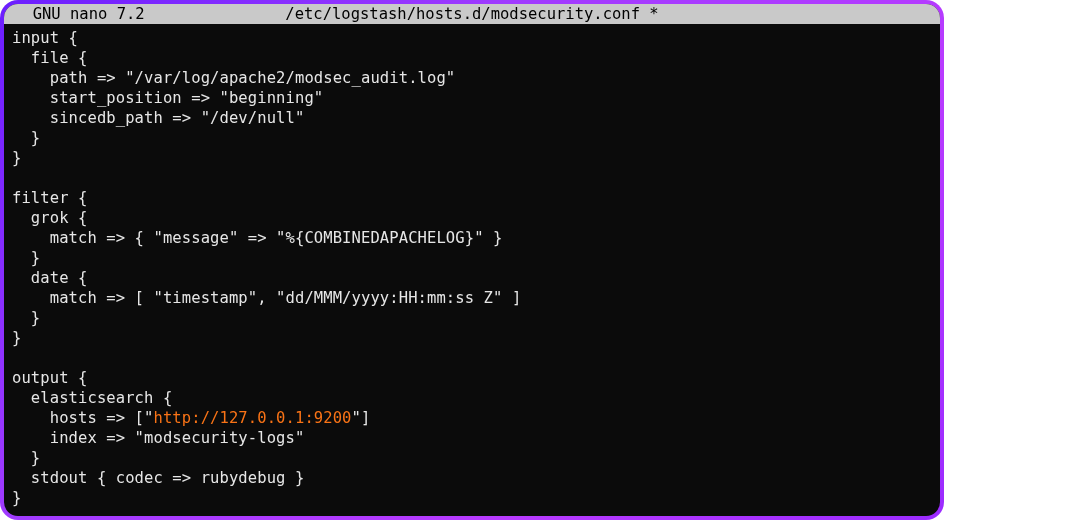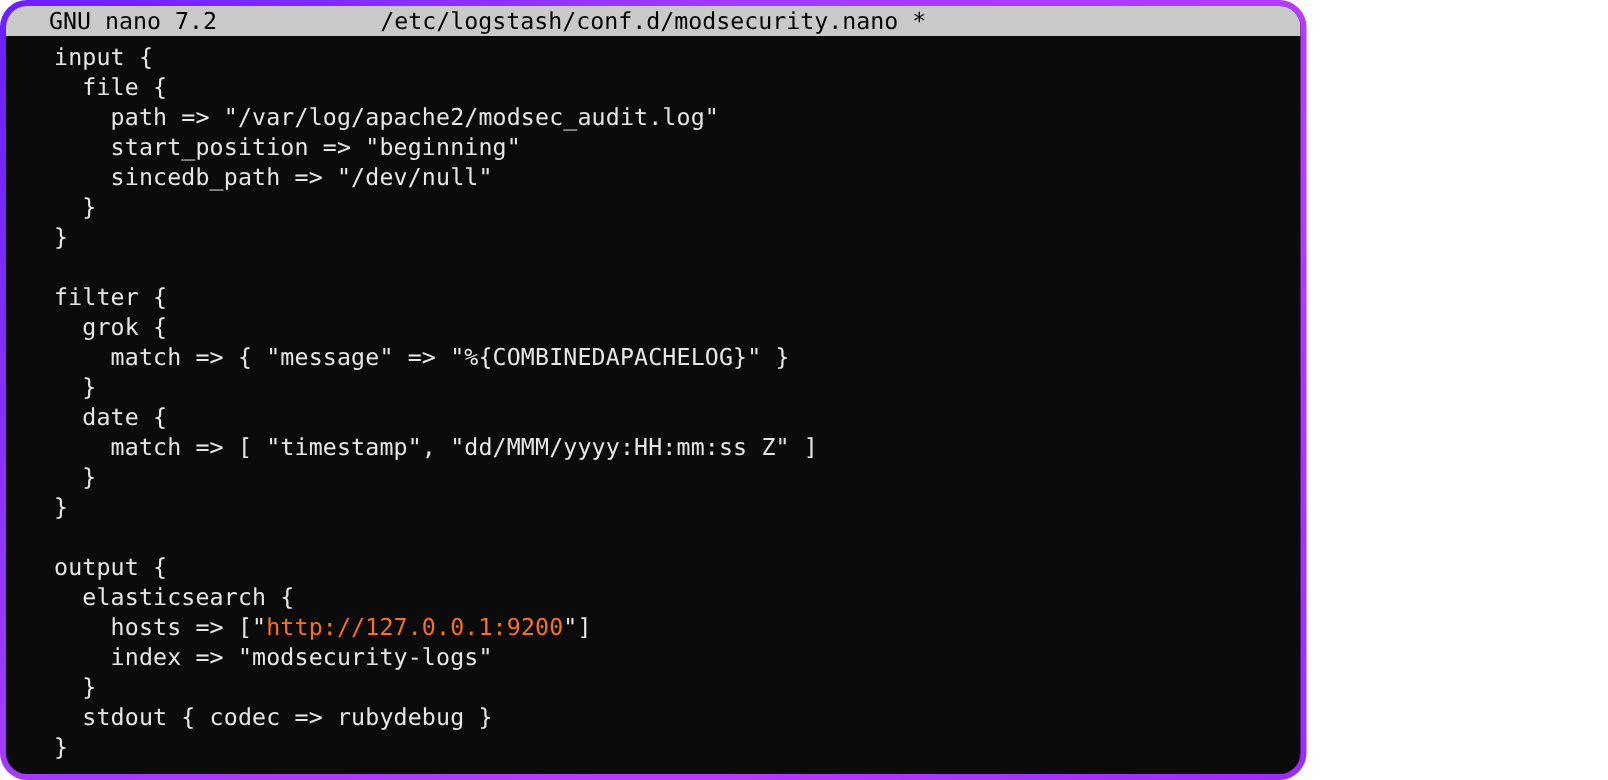--- a/index.html
+++ b/index.html
@@ -5,21 +5,21 @@
   * { margin: 0; padding: 0; box-sizing: border-box; }
   body {
     background: #fff;
     width: 1072px;
     height: 520px;
     overflow: hidden;
     font-family: 'Consolas', 'Menlo', 'DejaVu Sans Mono', monospace;
     font-size: 15.5px;
   }
   .terminal-frame {
-    width: 871px;
+    width: 944px;
     height: 520px;
     border-radius: 18px;
     padding: 4px;
     background: linear-gradient(135deg, #6b1eff 0%, #a03bff 35%, #b93bff 70%, #9b2bff 100%);
   }
   .terminal-inner {
     width: 100%;
     height: 100%;
     border-radius: 14px;
     background: #0b0b0b;
@@ -44,32 +44,31 @@
     left: 0; right: 0;
     text-align: center;
     white-space: pre;
   }
   .editor {
     color: #e6e6e6;
     padding: 4px 8px 8px 8px;
     white-space: pre;
     line-height: 20px;
     letter-spacing: 0.1px;
-    margin-left: 24px;
   }
   .line { display: block; }
   .url { color: #f97316; }
 </style>
 </head>
 <body>
 
 <div class="terminal-frame">
   <div class="terminal-inner">
 
     <div class="titlebar">
       <span class="title-left">  GNU nano 7.2</span>
-      <span class="title-center">/etc/logstash/conf.d/modsecurity.nano *</span>
+      <span class="title-center">/etc/logstash/hosts.d/modsecurity.conf *</span>
     </div>
 
     <div class="editor"><span class="line">input {</span><span class="line">  file {</span><span class="line">    path =&gt; "/var/log/apache2/modsec_audit.log"</span><span class="line">    start_position =&gt; "beginning"</span><span class="line">    sincedb_path =&gt; "/dev/null"</span><span class="line">  }</span><span class="line">}</span><span class="line">​</span><span class="line">filter {</span><span class="line">  grok {</span><span class="line">    match =&gt; { "message" =&gt; "%{COMBINEDAPACHELOG}" }</span><span class="line">  }</span><span class="line">  date {</span><span class="line">    match =&gt; [ "timestamp", "dd/MMM/yyyy:HH:mm:ss Z" ]</span><span class="line">  }</span><span class="line">}</span><span class="line">​</span><span class="line">output {</span><span class="line">  elasticsearch {</span><span class="line"><span>    hosts =&gt; ["</span><span class="url">http://127.0.0.1:9200</span><span>"]</span></span><span class="line">    index =&gt; "modsecurity-logs"</span><span class="line">  }</span><span class="line">  stdout { codec =&gt; rubydebug }</span><span class="line">}</span></div>
 
   </div>
 </div>
 
 </body></html>

